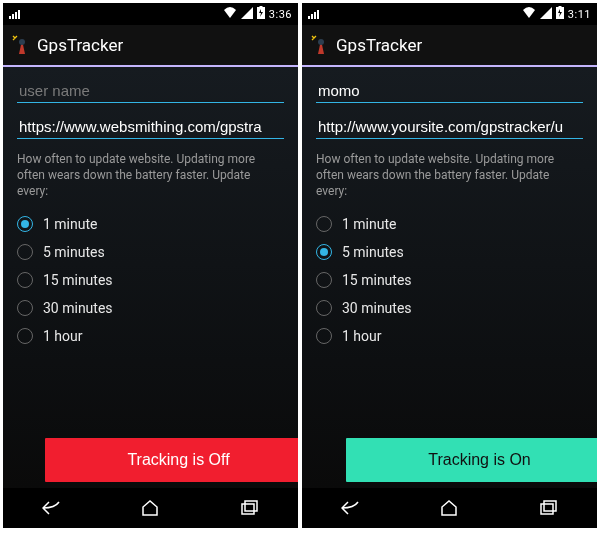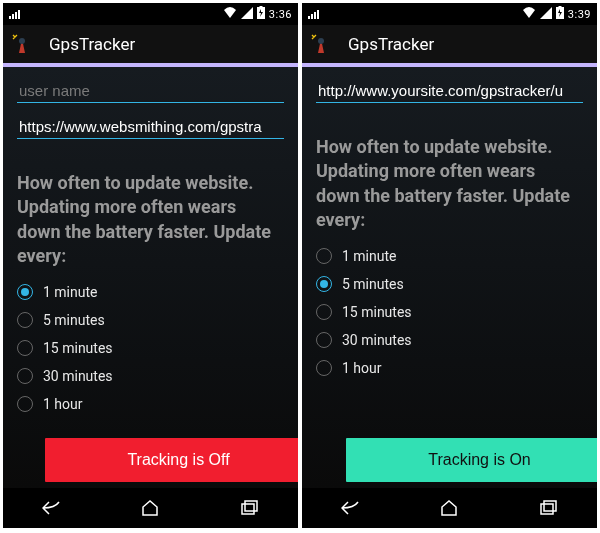--- a/index.html
+++ b/index.html
@@ -48,22 +48,22 @@
   .sig-bars span:nth-child(3){height:7px;}
   .sig-bars span:nth-child(4){height:9px;}
   .clock { font-weight: 400; letter-spacing: 0.5px; }
 
   .actionbar {
     height: 42px;
     background: #111;
     display: flex;
     align-items: center;
     padding: 0 8px;
-    gap: 16px;
-    border-bottom: 4px solid #c4b5fd;
+    gap: 4px;
+    border-bottom: 2px solid #c4b5fd;
   }
   .app-icon {
     width: 22px; height: 22px;
     position: relative;
   }
   .app-title {
     color: #fff;
     font-size: 17px;
     font-weight: 400;
   }
@@ -84,24 +84,23 @@
     padding: 5px 2px 3px;
     color: #fff;
     font-size: 15px;
     margin-bottom: 10px;
     outline: none;
     width: 100%;
   }
   .field::placeholder { color: #7a7a7a; }
   .helptext {
     color: #9a9a9a;
-    font-size: 18px;
+    font-size: 12px;
     line-height: 1.35;
-    margin: 22px 0 10px;
-    font-weight: bold;
+    margin: 2px 0 10px;
   }
   .radio-row {
     display: flex;
     align-items: flex-start;
     gap: 10px;
     padding: 6px 0;
     cursor: pointer;
   }
   .radio {
     width: 16px; height: 16px;
@@ -263,36 +262,37 @@
             <path d="M0 12 L12 0 L12 12 Z" fill="#fff"></path>
           </svg>
       </span>
       <span>
         <svg width="8" height="13" viewBox="0 0 8 13">
             <rect x="0" y="1" width="8" height="12" fill="#fff"></rect>
             <rect x="2.5" y="0" width="3" height="1.5" fill="#fff"></rect>
             <path d="M4 3 L2 7 L4 7 L3 11 L6 6 L4 6 Z" fill="#000"></path>
           </svg>
       </span>
-      <span class="clock">3:39</span>
+      <span class="clock">3:11</span>
     </div>
   </div>
 
   <div class="actionbar">
     <span class="app-icon">
       <svg width="22" height="22" viewBox="0 0 22 22">
         <path d="M8 20 L11 6 L14 20 Z" fill="#c0392b"></path>
         <circle cx="11" cy="8" r="3" fill="#2c3e50"></circle>
         <path d="M4 4 L2 2 M4 4 L6 2 M4 4 L2 6" stroke="#f1c40f" stroke-width="1.3" fill="none"></path>
       </svg>
     </span>
     <span class="app-title">GpsTracker</span>
   </div>
 
   <div class="content">
+    <input class="field" placeholder="user name" value="momo" style="">
     <input class="field" value="http://www.yoursite.com/gpstracker/u" style="">
     <div class="helptext">How often to update website. Updating more often wears down the battery faster. Update every:</div>
 
     <div>
         <div class="radio-row">
           <div class="radio"></div>
           <span class="radio-label">1 minute</span>
         </div>
         <div class="radio-row">
           <div class="radio checked"></div>

